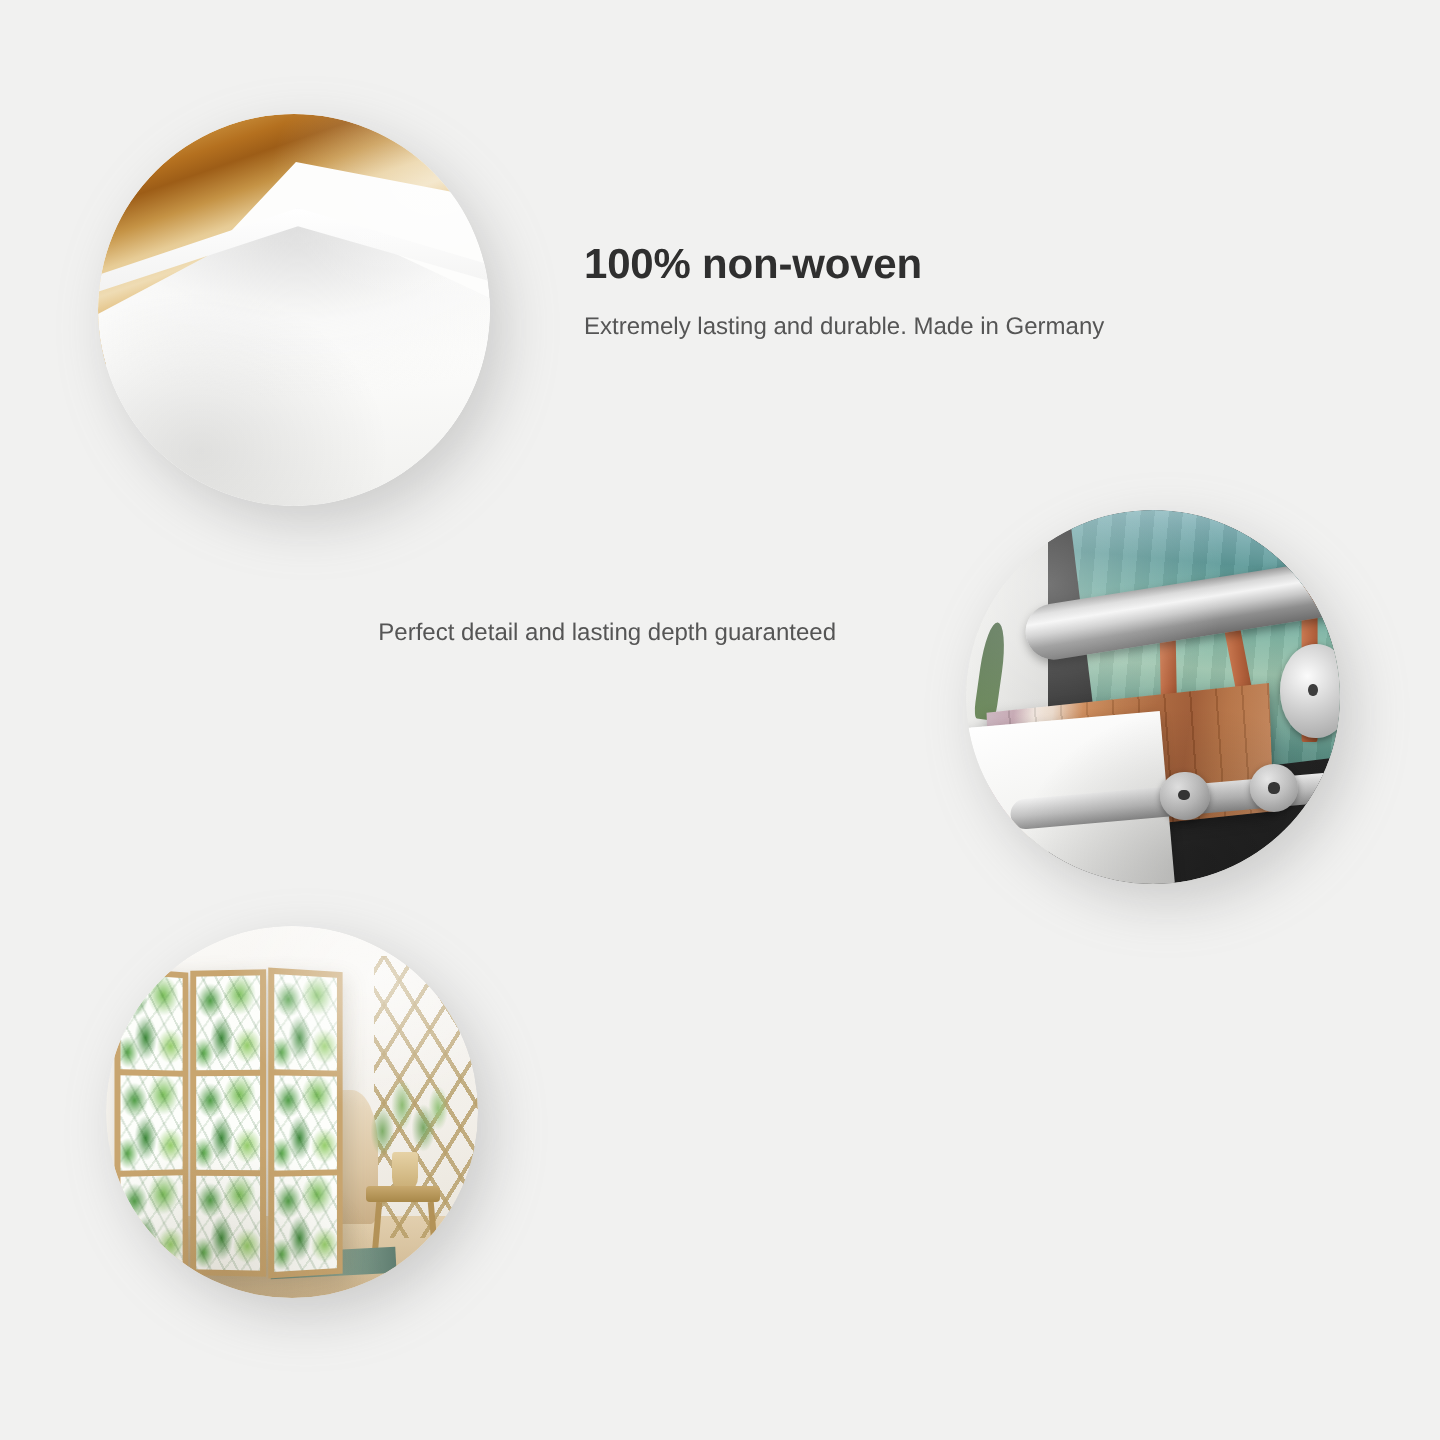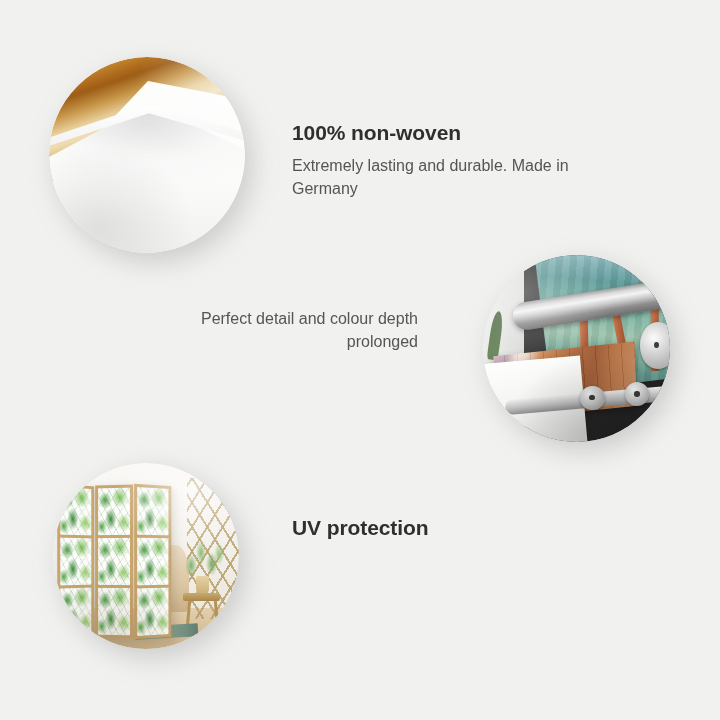--- a/index.html
+++ b/index.html
@@ -350,21 +350,21 @@
   .feature-text { position: absolute; }
   .feature-title {
     font-size: 21px;
     font-weight: 700;
     color: #2f2f2f;
     letter-spacing: -0.1px;
     line-height: 1.25;
     margin-bottom: 9px;
   }
   .feature-desc {
-    font-size: 16px;
+    font-size: 12px;
     font-weight: 400;
     color: #555555;
     line-height: 1.42;
   }
 
   #feature-nonwoven-text { left: 292px; top: 120px; width: 310px; }
   #feature-printing-text { left: 128px; top: 308px; width: 290px; text-align: right; }
   #feature-uv-text       { left: 292px; top: 515px; width: 270px; }
 </style>
 </head>
@@ -407,21 +407,21 @@
       </div>
       <div class="pr-tray"></div>
       <div class="pr-bar"></div>
       <div class="pr-knob k1"></div>
       <div class="pr-knob k2"></div>
       <div class="pr-shade"></div>
     </div>
   </div>
 
   <div class="feature-text" id="feature-printing-text">
-    <div class="feature-desc">Perfect detail and colour depth prolonged</div>
+    <div class="feature-desc">Perfect detail and lasting depth guaranteed</div>
   </div>
 
   <div class="medallion" id="medallion-room">
     <div class="medallion-inner">
       <div class="rm-wall"></div>
       <div class="rm-floor"></div>
       <div class="rm-trellis"></div>
       <div class="rm-chair"></div>
       <div class="rm-palm"></div>
       <div class="rm-pot"></div>
@@ -462,16 +462,15 @@
           <div class="rm-cell">
               <div class="rm-leafveins"></div>
             </div>
         </div>
       </div>
       <div class="rm-shade"></div>
     </div>
   </div>
 
   <div class="feature-text" id="feature-uv-text">
-    <div class="feature-title">UV protection</div>
   </div>
 
 </div>
 
 </body></html>

